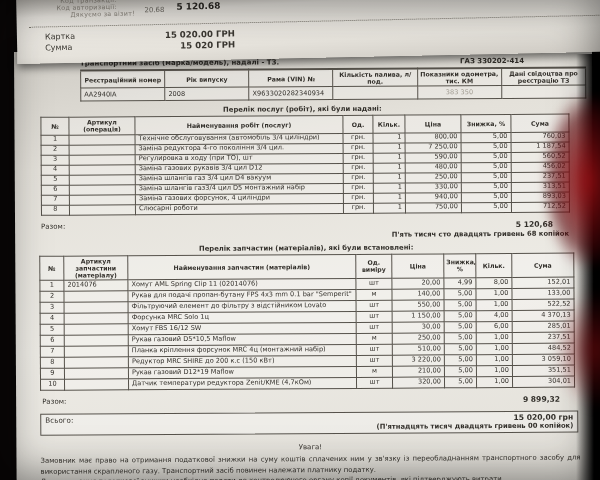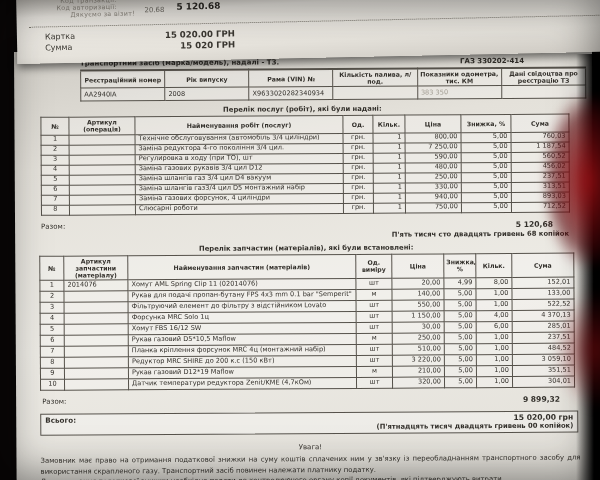--- a/index.html
+++ b/index.html
@@ -27,40 +27,40 @@
          justify-content:space-between;margin-bottom:2px;}
   .veh-caption .model{padding-right:64px;}
 
   table{border-collapse:collapse;table-layout:fixed;background:rgba(255,255,255,.25);}
   th,td{border:1px solid #56524b;overflow:hidden;white-space:nowrap;}
   th{font-size:6.2px;font-weight:bold;padding:1px 2px;vertical-align:middle;white-space:normal;line-height:1.15;}
   td{font-size:6.6px;padding:0 3px;height:9px;line-height:1.1;}
 
   .tbl-vehicle{width:506px;margin-left:42px;border-top:2px solid #56524b;}
   .tbl-vehicle td{height:12px;}
-  .tbl-vehicle td.c4{text-align:left;color:#a29d93;}
+  .tbl-vehicle td.c4{text-align:center;color:#a29d93;}
 
   .section-title{font-size:6.8px;font-weight:bold;text-align:center;margin:5px 0 2px 0;width:528px;}
 
   .tbl-services{width:528px;margin-left:2px;}
   .tbl-services td.c0,.tbl-services td.c3{text-align:center;}
   .tbl-services td.c4,.tbl-services td.c5,.tbl-services td.c6,.tbl-services td.c7{text-align:right;}
 
   .tbl-parts{width:534px;}
   .tbl-parts td{height:10px;}
   .tbl-parts td.c0,.tbl-parts td.c3{text-align:center;}
   .tbl-parts td.c4,.tbl-parts td.c5,.tbl-parts td.c6,.tbl-parts td.c7{text-align:right;}
 
   .razom{display:flex;justify-content:space-between;width:512px;margin:7px 0 0 2px;font-size:7px;}
   .razom b{font-size:7.6px;}
   .razom-words{width:530px;text-align:right;font-size:6.8px;font-weight:bold;margin-top:1px;padding-right:4px;}
 
   .vsogo{border:1px solid #56524b;width:538px;margin-top:7px;padding:1px 4px 2px 4px;box-sizing:border-box;
          display:flex;justify-content:space-between;background:rgba(255,255,255,.3);}
-  .vsogo .lbl{font-size:7.2px;font-weight:bold;}
+  .vsogo .lbl{font-size:7.2px;}
   .vsogo .vals{text-align:right;}
   .vsogo .v1{font-size:7.6px;font-weight:bold;}
   .vsogo .v2{font-size:6.8px;font-weight:bold;}
 
   .notice{width:540px;margin-top:9px;}
   .notice .n-title{text-align:center;font-size:7px;margin-bottom:3px;}
   .notice p{margin:0;font-size:6.9px;line-height:1.55;text-align:justify;}
 
   
   .receipt{position:absolute;left:16px;top:-8px;width:640px;height:72px;z-index:6;

